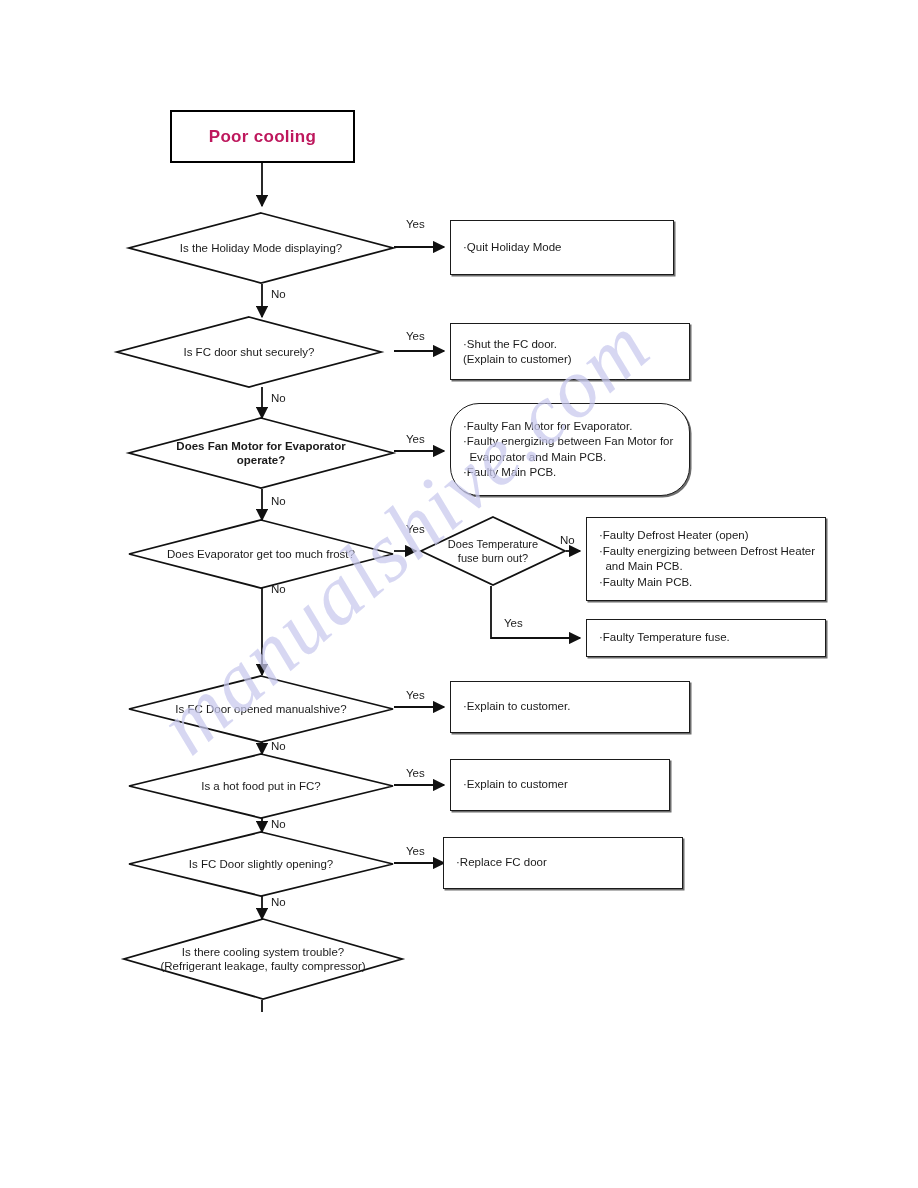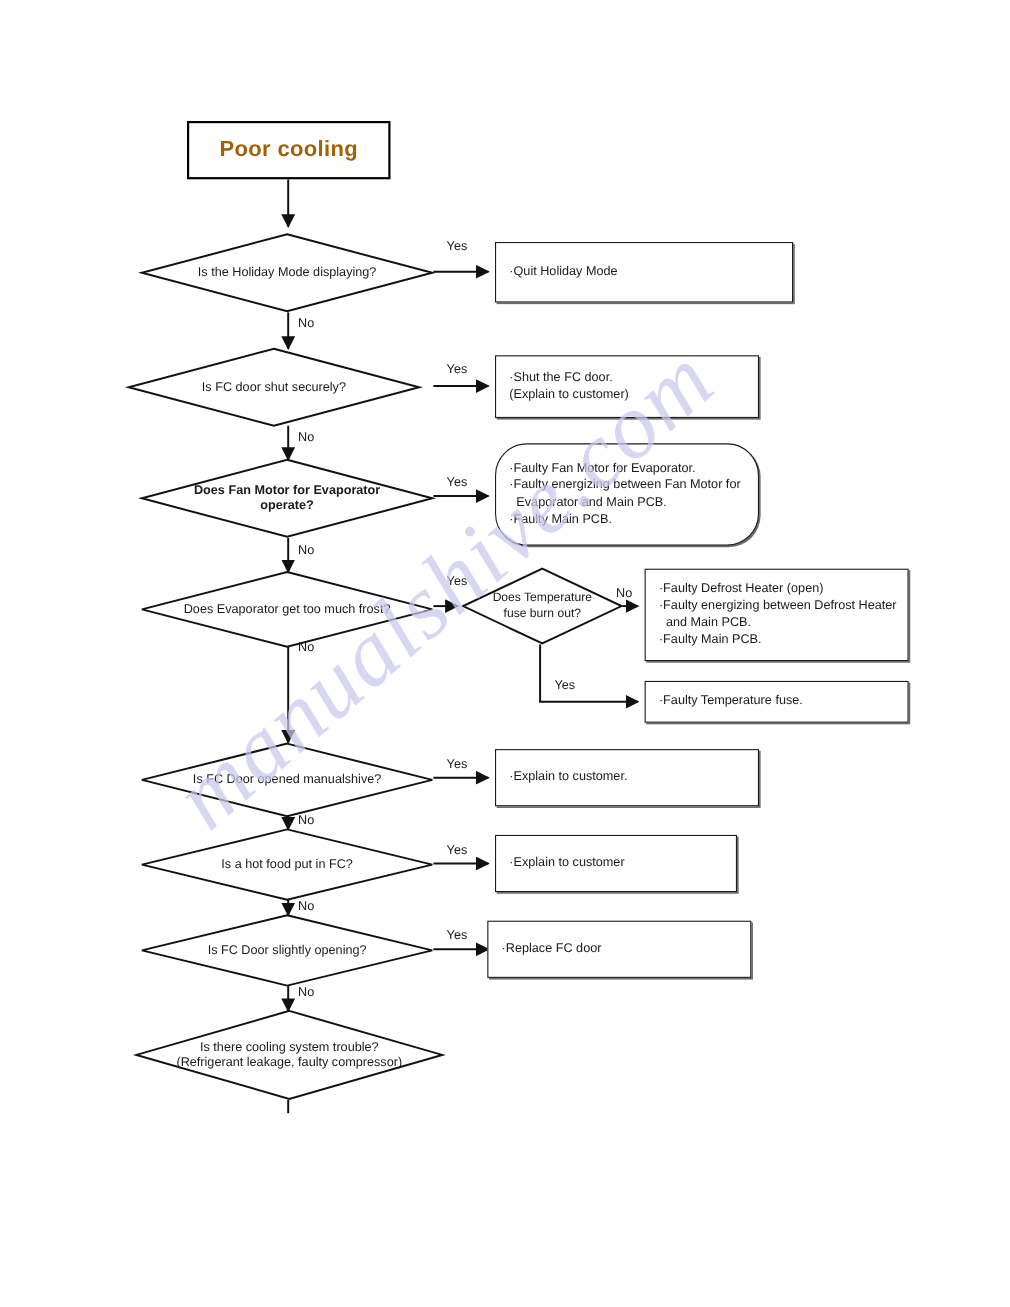--- a/index.html
+++ b/index.html
@@ -80,24 +80,24 @@
   }
 
   .start-box {
     border: 2px solid #000000;
     background: #ffffff;
     display: flex;
     align-items: center;
     justify-content: center;
   }
   .start-box .box-text {
-    font-size: 20px;
+    font-size: 17px;
     font-weight: bold;
     letter-spacing: 0.3px;
-    color: #a16207;
+    color: #be185d;
   }
 
   
   .diamond-wrap {
     position: absolute;
     z-index: 3;
   }
   .diamond-wrap svg {
     position: absolute;
     left: 0; top: 0;
@@ -182,21 +182,21 @@
     <span class="box-text">Poor cooling</span>
   </div>
 
   <div class="diamond-wrap" style="left:128px; top:212px; width:266px; height:72px;">
     <svg width="266" height="72" viewBox="0 0 266 72" preserveAspectRatio="none">
       <polygon points="133,1 265,36 133,71 1,36" fill="#ffffff" stroke="#111111" stroke-width="1.8"></polygon>
     </svg>
     <div class="diamond-label">Is the Holiday Mode displaying?</div>
   </div>
 
-  <div class="node rect-box" style="left:450px; top:220px; width:271px; height:55px;">
+  <div class="node rect-box" style="left:450px; top:220px; width:224px; height:55px;">
     <span class="box-text">·Quit Holiday Mode</span>
   </div>
 
   <div class="diamond-wrap" style="left:116px; top:316px; width:266px; height:72px;">
     <svg width="266" height="72" viewBox="0 0 266 72" preserveAspectRatio="none">
       <polygon points="133,1 265,36 133,71 1,36" fill="#ffffff" stroke="#111111" stroke-width="1.8"></polygon>
     </svg>
     <div class="diamond-label">Is FC door shut securely?</div>
   </div>
 

